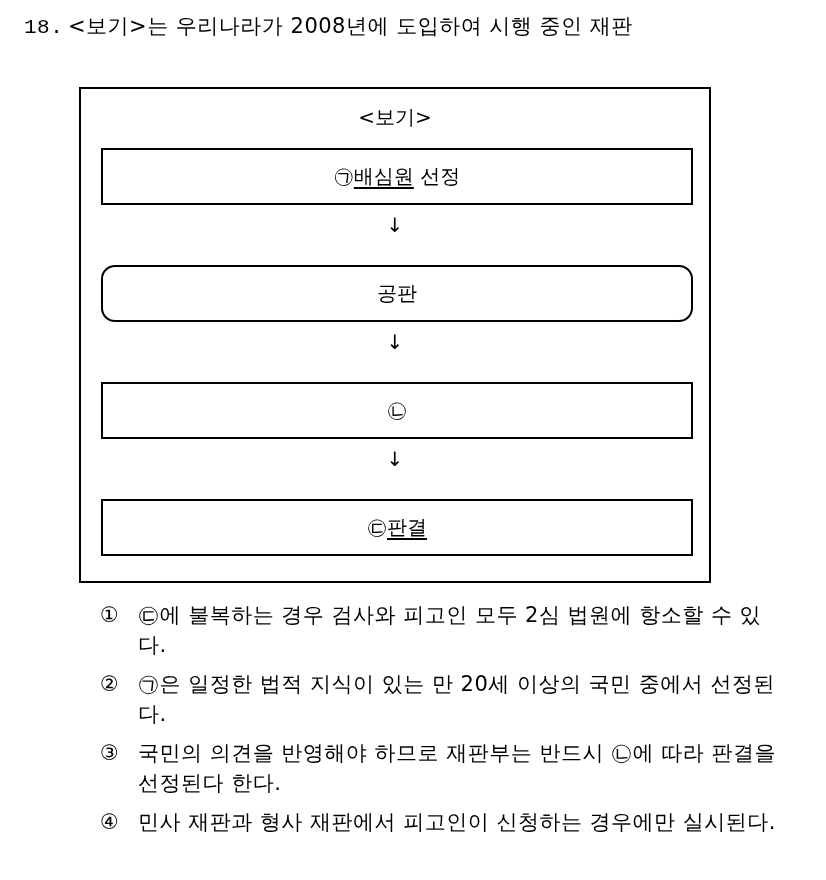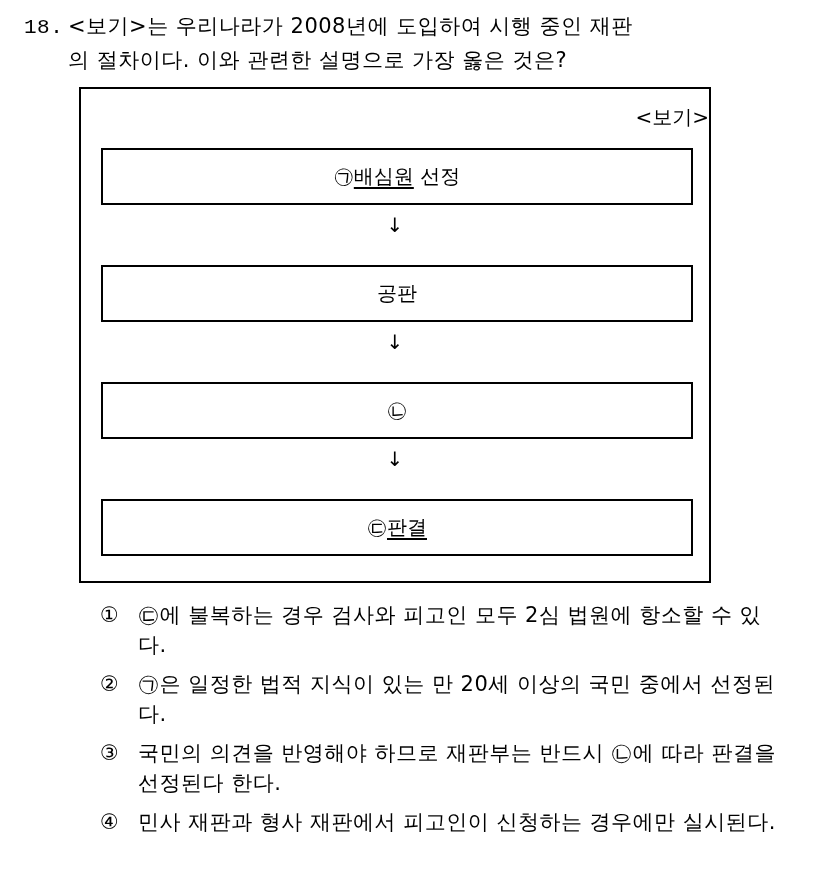--- a/index.html
+++ b/index.html
@@ -39,21 +39,21 @@
       width: 628px;
       height: 492px;
       border: 2px solid #000;
       box-sizing: content-box;
     }
     .bogi-title {
       position: absolute;
       left: 0;
       right: 0;
       top: 14px;
-      text-align: right;
+      text-align: center;
       font-size: 20px;
       line-height: 28px;
     }
     .step {
       position: absolute;
       left: 20px;
       width: 588px;
       height: 53px;
       border: 2px solid #000;
       display: flex;
@@ -96,34 +96,33 @@
     }
     .choice .ctext {
       width: 640px;
     }
   </style>
 </head>
 <body>
 
 <div class="question">
   <div><span class="num">18.</span><span>&lt;보기&gt;는 우리나라가 2008년에 도입하여 시행 중인 재판</span></div>
-  <div class="line2">의 절차이다. 이와 관련한 설명으로 가장 옳은 것은?</div>
 </div>
 
 <div class="bogi-outer">
   <div class="bogi-title">&lt;보기&gt;</div>
 
   <div class="step" style="top:59px;">
     <span class="mark">㉠</span>
       <span class="u">배심원</span>
       <span style="white-space:pre"> 선정</span>
   </div>
   <div class="arrow" style="top:124px;">↓</div>
 
-  <div class="step" style="top:176px;">
+  <div class="step" style="top:176px;border-radius:14px;">
     <span>공판</span>
   </div>
   <div class="arrow" style="top:241px;">↓</div>
 
   <div class="step" style="top:293px;">
     <span class="mark">㉡</span>
   </div>
   <div class="arrow" style="top:358px;">↓</div>
 
   <div class="step" style="top:410px;">

